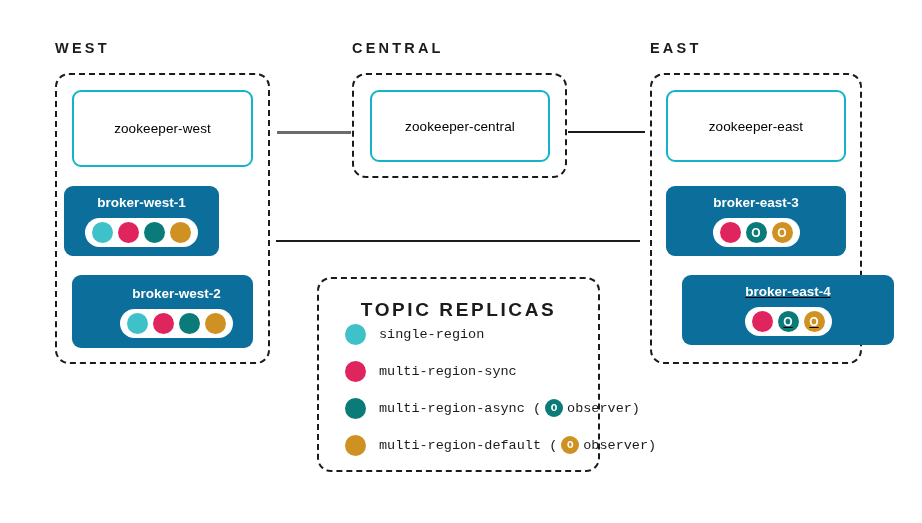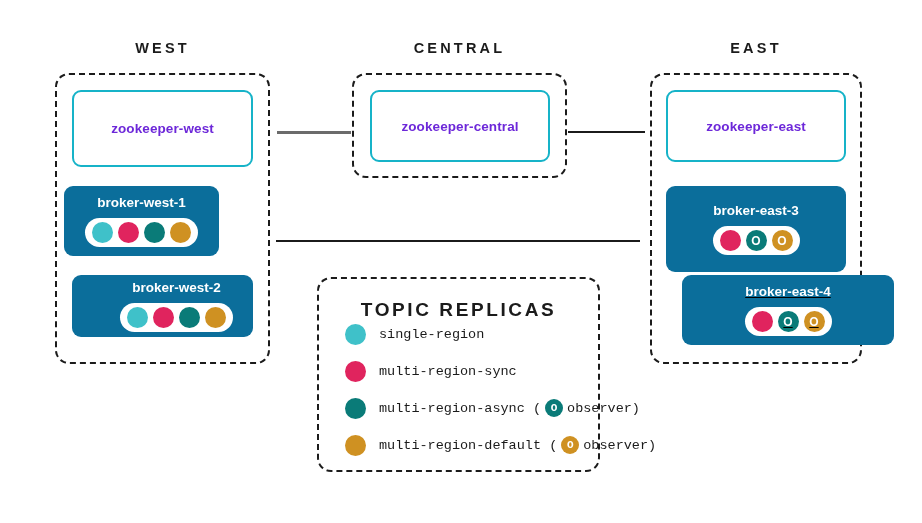--- a/index.html
+++ b/index.html
@@ -16,21 +16,20 @@
     position: relative;
     width: 922px;
     height: 523px;
     background: #ffffff;
     overflow: hidden;
   }
 
   
   .region-title {
     position: absolute;
-    text-align: center;
     font-size: 14.5px;
     font-weight: bold;
     letter-spacing: 3.2px;
     color: #1b1b1b;
     white-space: nowrap;
   }
 
   
   .region-box {
     position: absolute;
@@ -53,22 +52,22 @@
     box-sizing: border-box;
     background: #ffffff;
     border: 2.5px solid #16b3c8;
     border-radius: 9px;
     display: flex;
     align-items: center;
     justify-content: center;
   }
   .zk-label {
     font-size: 13.5px;
-    font-weight: bold;
-    color: #6d28d9;
+    font-weight: normal;
+    color: #000000;
     letter-spacing: 0.1px;
     white-space: nowrap;
   }
 
   
   .broker-node {
     position: absolute;
     box-sizing: border-box;
     background: #0b6e9b;
     border-radius: 9px;
@@ -183,21 +182,21 @@
   <div class="broker-node" style="left:64px; top:186px; width:155px; height:70px;">
     <span class="broker-label">broker-west-1</span>
     <div class="replica-pill">
       <span class="replica-dot" style="background:#3fc1c9;"></span>
       <span class="replica-dot" style="background:#e0245e;"></span>
       <span class="replica-dot" style="background:#0a7b78;"></span>
       <span class="replica-dot" style="background:#cf9122;"></span>
     </div>
   </div>
 
-  <div class="broker-node" style="left:72px; top:275px; width:181px; height:62px;padding-left:28px;">
+  <div class="broker-node" style="left:72px; top:275px; width:181px; height:73px;padding-left:28px;">
     <span class="broker-label">broker-west-2</span>
     <div class="replica-pill">
       <span class="replica-dot" style="background:#3fc1c9;"></span>
       <span class="replica-dot" style="background:#e0245e;"></span>
       <span class="replica-dot" style="background:#0a7b78;"></span>
       <span class="replica-dot" style="background:#cf9122;"></span>
     </div>
   </div>
 
   <div class="region-title" style="left:352px; top:40px; width:215px;">CENTRAL</div>
@@ -209,21 +208,21 @@
   </div>
 
   <div class="region-title" style="left:650px; top:40px; width:212px;">EAST</div>
 
   <div class="region-box" style="left:650px; top:73px; width:212px; height:291px;"></div>
 
   <div class="zk-node" style="left:666px; top:90px; width:180px; height:72px;">
     <span class="zk-label">zookeeper-east</span>
   </div>
 
-  <div class="broker-node" style="left:666px; top:186px; width:180px; height:86px;">
+  <div class="broker-node" style="left:666px; top:186px; width:180px; height:70px;">
     <span class="broker-label">broker-east-3</span>
     <div class="replica-pill">
       <span class="replica-dot" style="background:#e0245e;"></span>
       <span class="replica-dot" style="background:#0a7b78;">O</span>
       <span class="replica-dot" style="background:#cf9122;">O</span>
     </div>
   </div>
 
   <div class="broker-node" style="left:682px; top:275px; width:212px; height:70px;text-decoration:underline;">
     <span class="broker-label">broker-east-4</span>

